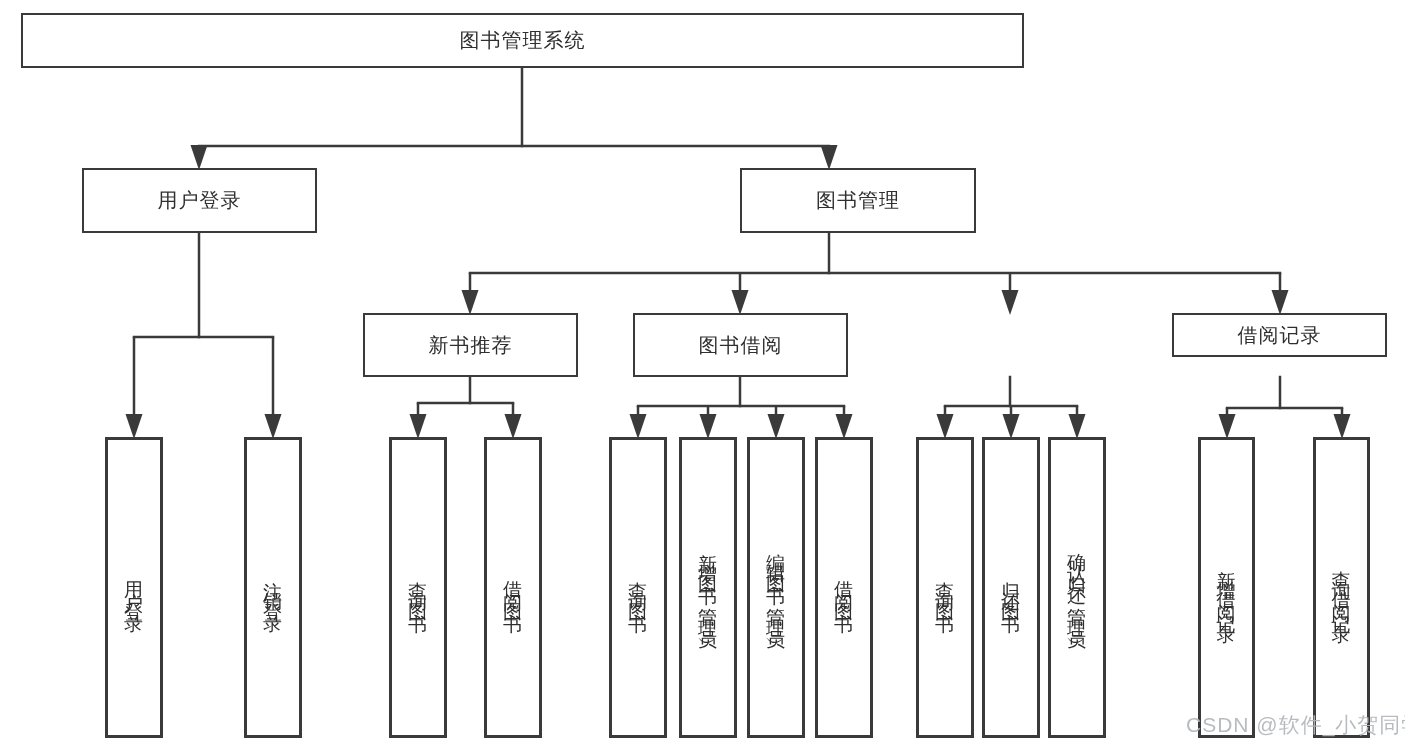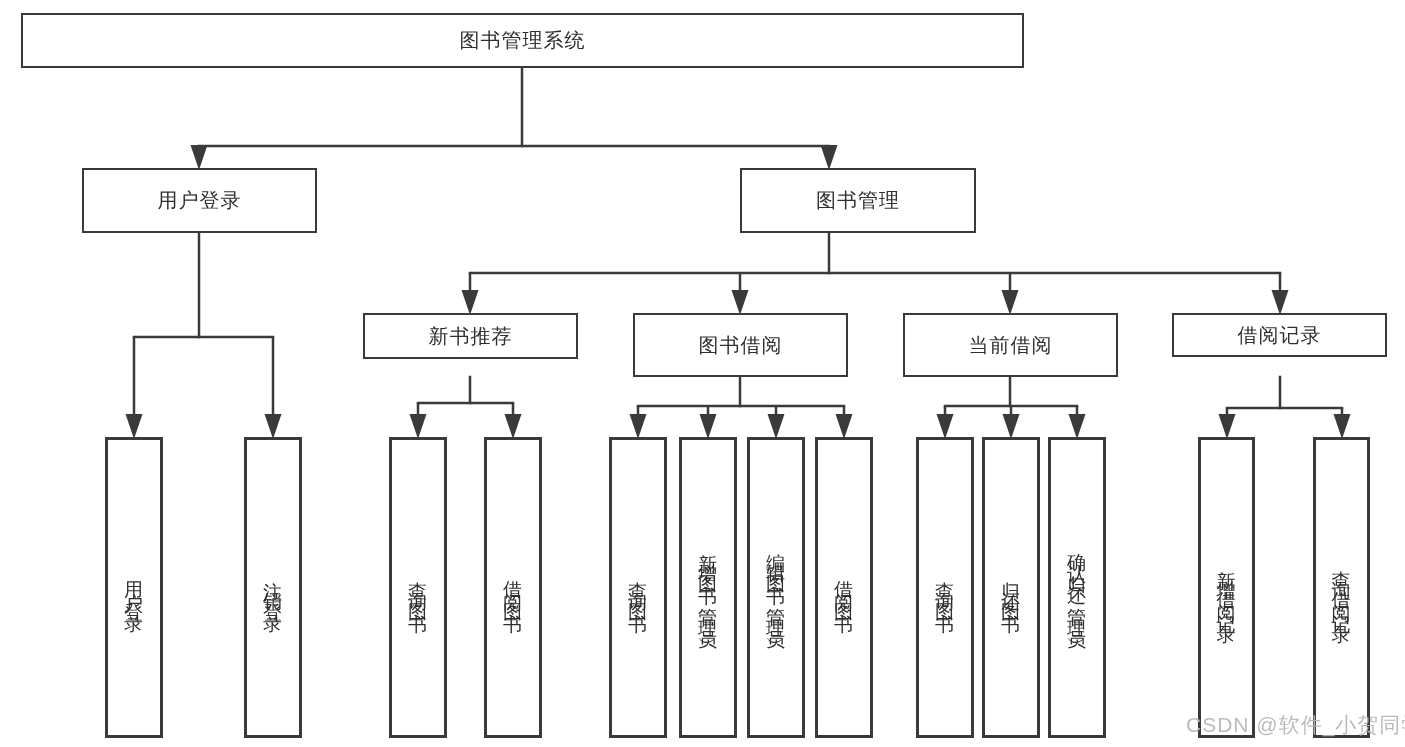--- a/index.html
+++ b/index.html
@@ -126,28 +126,25 @@
     <span class="hlabel">图书管理系统</span>
   </div>
 
   <div class="node" style="left:82px; top:168px; width:235px; height:65px;">
     <span class="hlabel">用户登录</span>
   </div>
   <div class="node" style="left:712px; top:168px; width:236px; height:65px;margin-left:28px;">
     <span class="hlabel">图书管理</span>
   </div>
 
-  <div class="node" style="left:363px; top:313px; width:215px; height:46px;">
+  <div class="node" style="left:363px; top:313px; width:215px; height:64px;">
     <span class="hlabel">新书推荐</span>
   </div>
   <div class="node" style="left:633px; top:313px; width:215px; height:64px;align-items:center;">
     <span class="hlabel">图书借阅</span>
-  </div>
-  <div class="node" style="left:903px; top:313px; width:215px; height:64px;">
-    <span class="hlabel">当前借阅</span>
   </div>
   <div class="node" style="left:1172px; top:313px; width:215px; height:44px;">
     <span class="hlabel">借阅记录</span>
   </div>
 
   <div class="node leaf" style="left:105px; top:437px; width:58px; height:301px;">
     <span class="vlabel">用户登录</span>
   </div>
   <div class="node leaf" style="left:244px; top:437px; width:58px; height:301px;">
     <span class="vlabel">注销登录</span>

